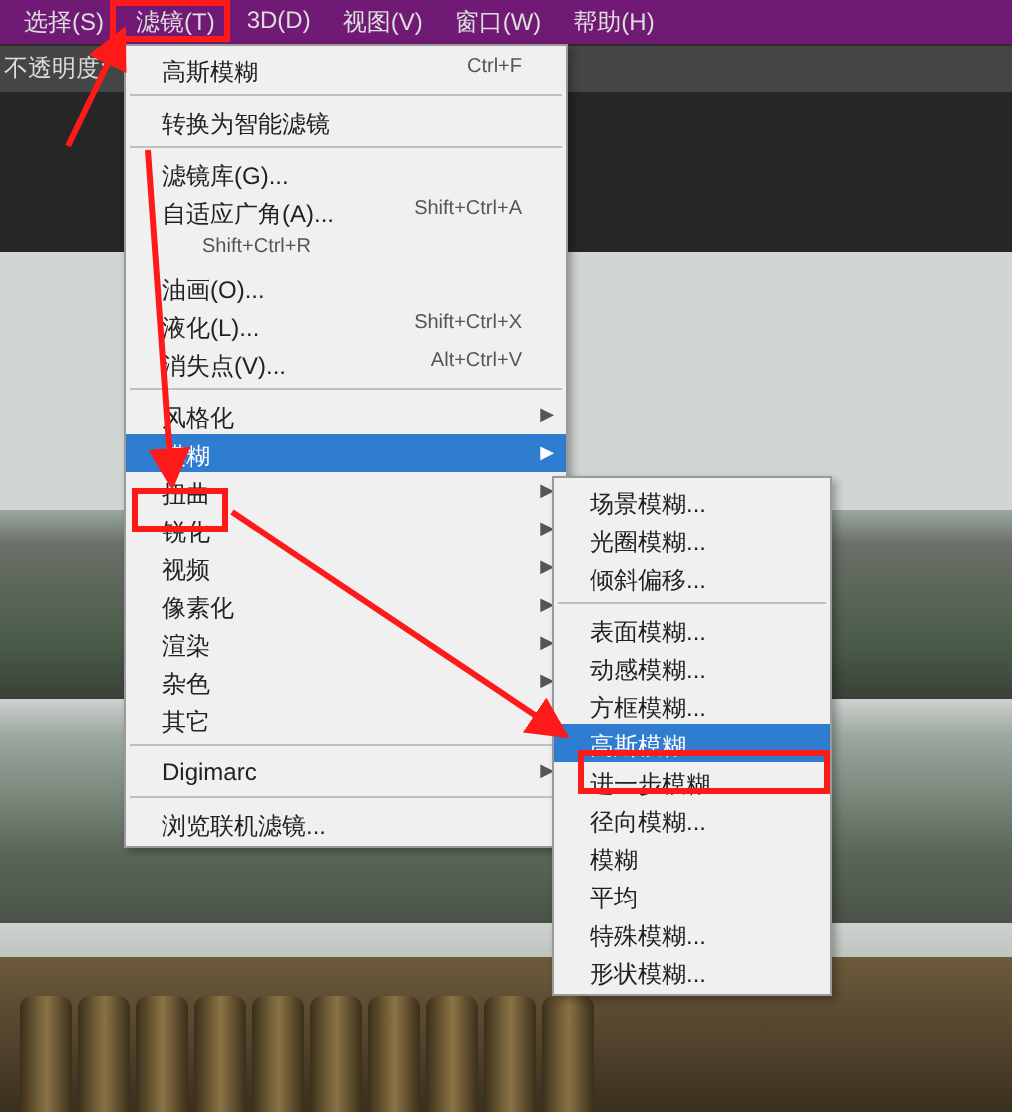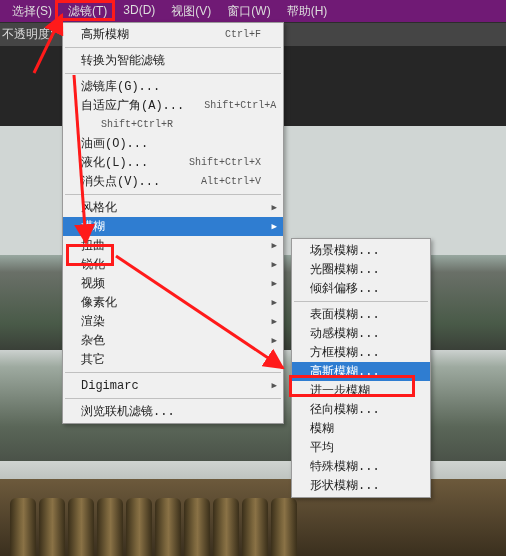--- a/index.html
+++ b/index.html
@@ -66,47 +66,45 @@
   .dropdown {
     position: absolute;
     background: #f0f0f0;
     border: 1px solid #9a9a9a;
     box-shadow: 2px 2px 4px rgba(0,0,0,.3);
     color: #222;
     padding: 2px 0;
   }
   .dropdown .item {
     display: flex;
-    align-items: center;
     justify-content: space-between;
     padding: 3px 22px 3px 18px;
     white-space: nowrap;
     cursor: pointer;
     height: 19px;
     position: relative;
-    font-family: Liberation Mono, monospace;
   }
   .dropdown .item.selected {
     background: #2f7dd1;
     color: #fff;
   }
   .dropdown .item .arrow {
     position: absolute; right: 6px; top: 4px;
     font-size: 9px; color: #555;
   }
   .dropdown .item.selected .arrow { color: #fff; }
   .dropdown .sep {
     height: 1px; margin: 3px 2px;
     background: #c0c0c0;
   }
   .dropdown.main {
     left: 62px; top: 22px; width: 222px;
   }
   .dropdown.sub {
-    left: 291px; top: 238px; width: 140px;
+    left: 276px; top: 238px; width: 140px;
   }
   .shortcut { color: #555; font-size: 10px; margin-left: 20px; }
 
   .red-box { position:absolute; border:3px solid #ff1a1a; pointer-events:none; }
   .rb-filter { left:55px; top:0; width:60px; height:21px; }
   .rb-blur { left:66px; top:244px; width:48px; height:22px; }
   .rb-gauss { left:289px; top:375px; width:126px; height:22px; }
 
   svg.anno-arrows { position:absolute; left:0; top:0; width:506px; height:556px; pointer-events:none; }
 </style>

